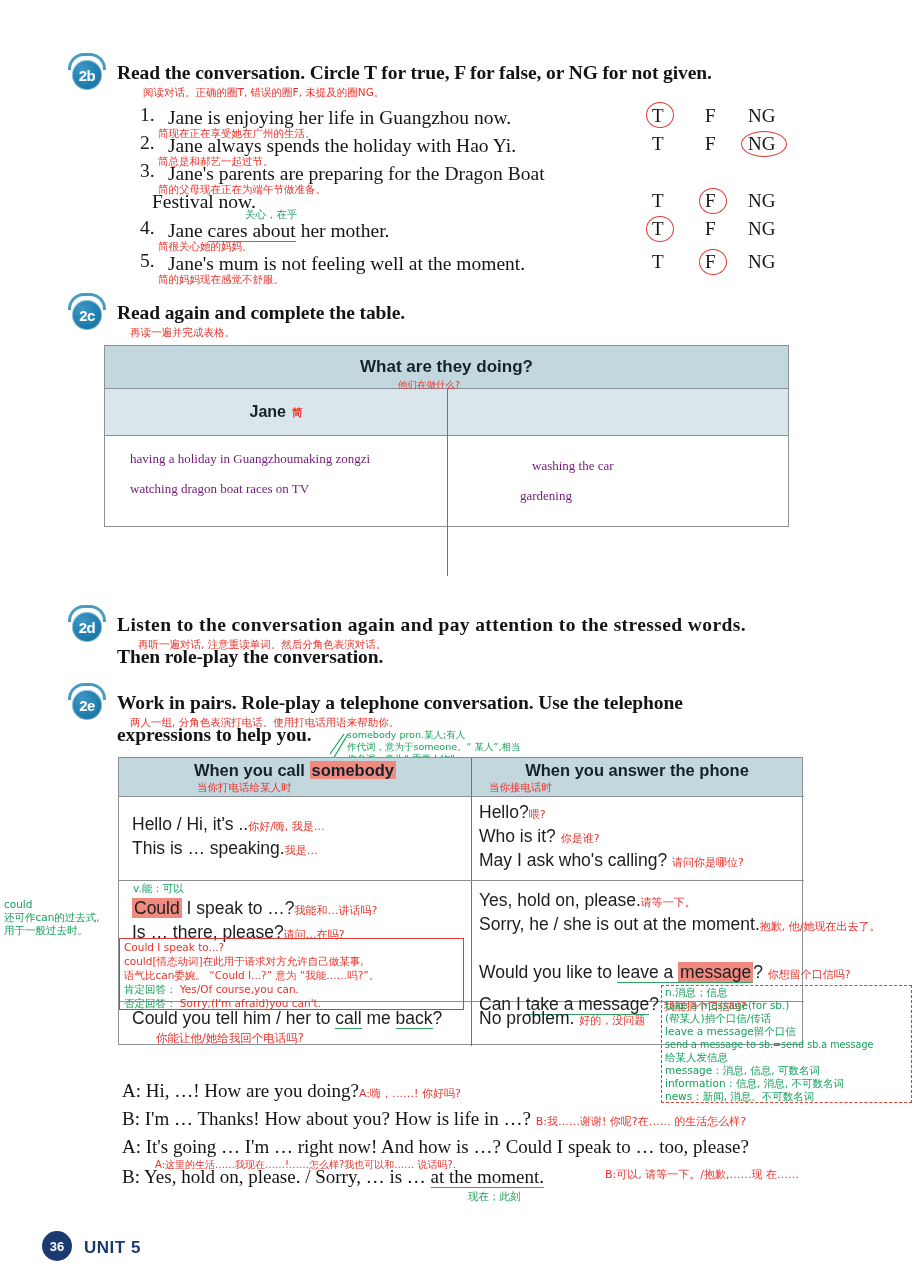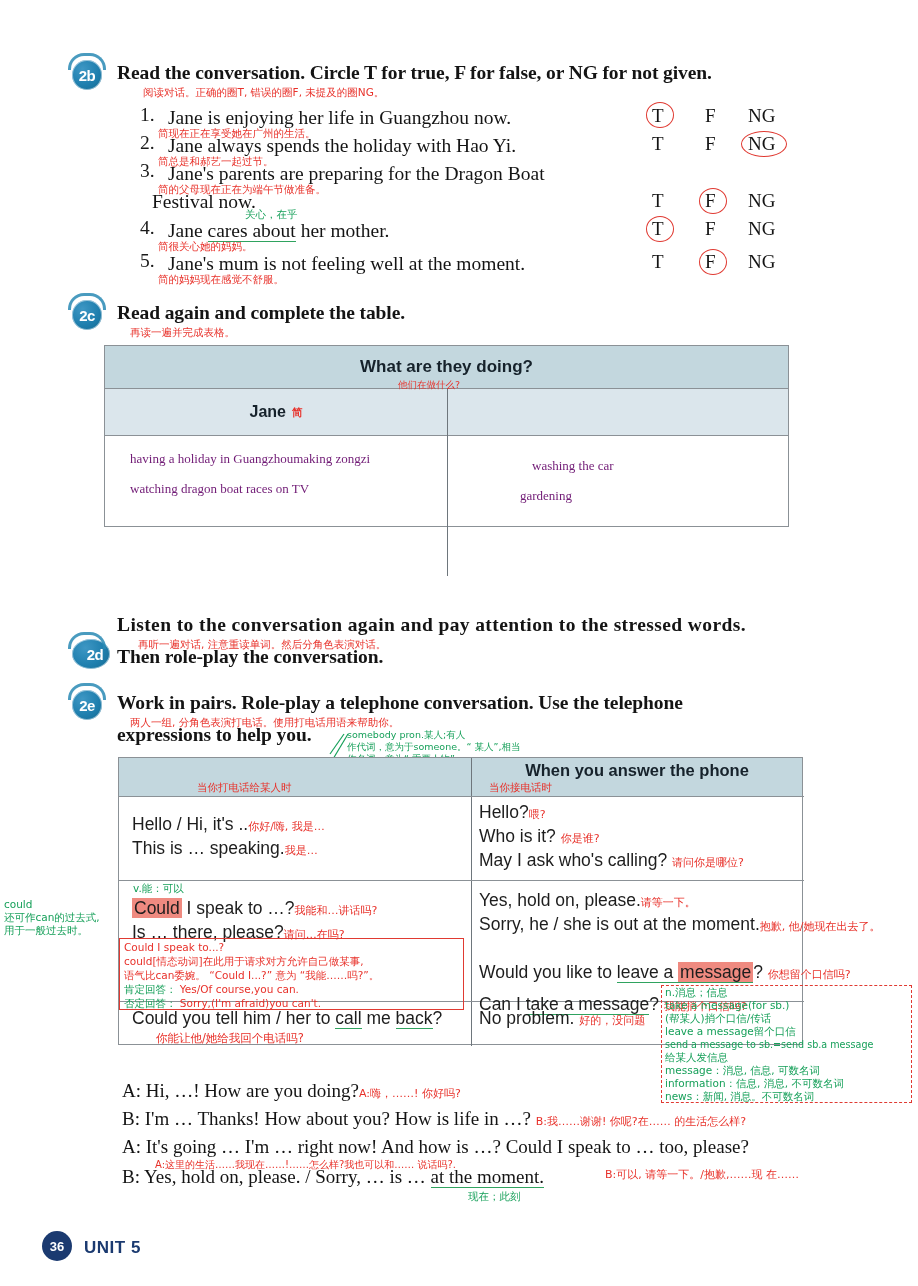--- a/index.html
+++ b/index.html
@@ -167,21 +167,21 @@
     </div>
   </div>
   <div class="vline" style="left:342px;top:42px;height:188px;"></div>
   <div class="abs" style="left:25px;top:103px;"><span class="ansg">having a holiday in Guangzhoumaking zongzi</span></div>
   <div class="abs" style="left:25px;top:133px;"><span class="ansg">watching dragon boat races on TV</span></div>
   <div class="abs" style="left:415px;top:110px;margin-left:12px;"><span class="ansg">washing the car</span></div>
   <div class="abs" style="left:415px;top:140px;"><span class="ansg">gardening</span></div>
 </div>
 <div class="abs cn cn-s" style="left:398px;top:378px;">他们在做什么?</div>
 
-<div class="abs badge hp" style="left:72px;top:639px;padding-left:8px;">
+<div class="abs badge hp" style="left:72px;top:612px;">
     <span>2d</span>
   </div>
 <div class="abs inst" style="left:117px;top:612px;letter-spacing:.4px;">Listen to the conversation again and pay attention to the stressed words.</div>
 <div class="abs cn" style="left:138px;top:638px;">再听一遍对话, 注意重读单词。然后分角色表演对话。</div>
 <div class="abs inst" style="left:117px;top:644px;">Then role-play the conversation.</div>
 
 <div class="abs badge hp" style="left:72px;top:690px;">
     <span>2e</span>
   </div>
 <div class="abs inst" style="left:117px;top:690px;">Work in pairs. Role-play a telephone conversation. Use the telephone</div>
@@ -191,20 +191,23 @@
 <div class="abs gn gn-sm" style="left:347px;top:729px;">somebody  pron.某人;有人</div>
 <div class="abs gn gn-sm" style="left:347px;top:741px;">作代词，意为于someone。“ 某人”,相当</div>
 <div class="abs gn gn-sm" style="left:347px;top:753px;">作名词，意为“ 重要人物”。</div>
 <svg class="pointer" style="left:328px;top:732px;" width="22" height="34">
   <line x1="2" y1="32" x2="20" y2="2" stroke="#17a05a" stroke-width="1.2"></line>
   <line x1="2" y1="22" x2="16" y2="2" stroke="#17a05a" stroke-width="1.2"></line>
 </svg>
 
 <div class="tbl" style="left:118px;top:757px;width:685px;height:288px;">
   <div class="thead" style="height:38px;position:relative;">
+    <div style="position:absolute;left:0;top:3px;width:352px;text-align:center;font-size:16.5px;">
+      <span>When you call </span><span class="hl">somebody</span>
+    </div>
     <div style="position:absolute;left:353px;top:3px;right:0;text-align:center;font-size:16.5px;">When you answer the phone</div>
   </div>
   <div class="vline" style="left:352px;top:0;height:288px;"></div>
   <div class="hline" style="left:0;top:38px;width:685px;"></div>
   <div class="hline" style="left:0;top:122px;width:685px;"></div>
   <div class="hline" style="left:0;top:243px;width:685px;"></div>
 </div>
 <div class="abs cn" style="left:197px;top:781px;">当你打电话给某人时</div>
 <div class="abs cn" style="left:489px;top:781px;">当你接电话时</div>
 

